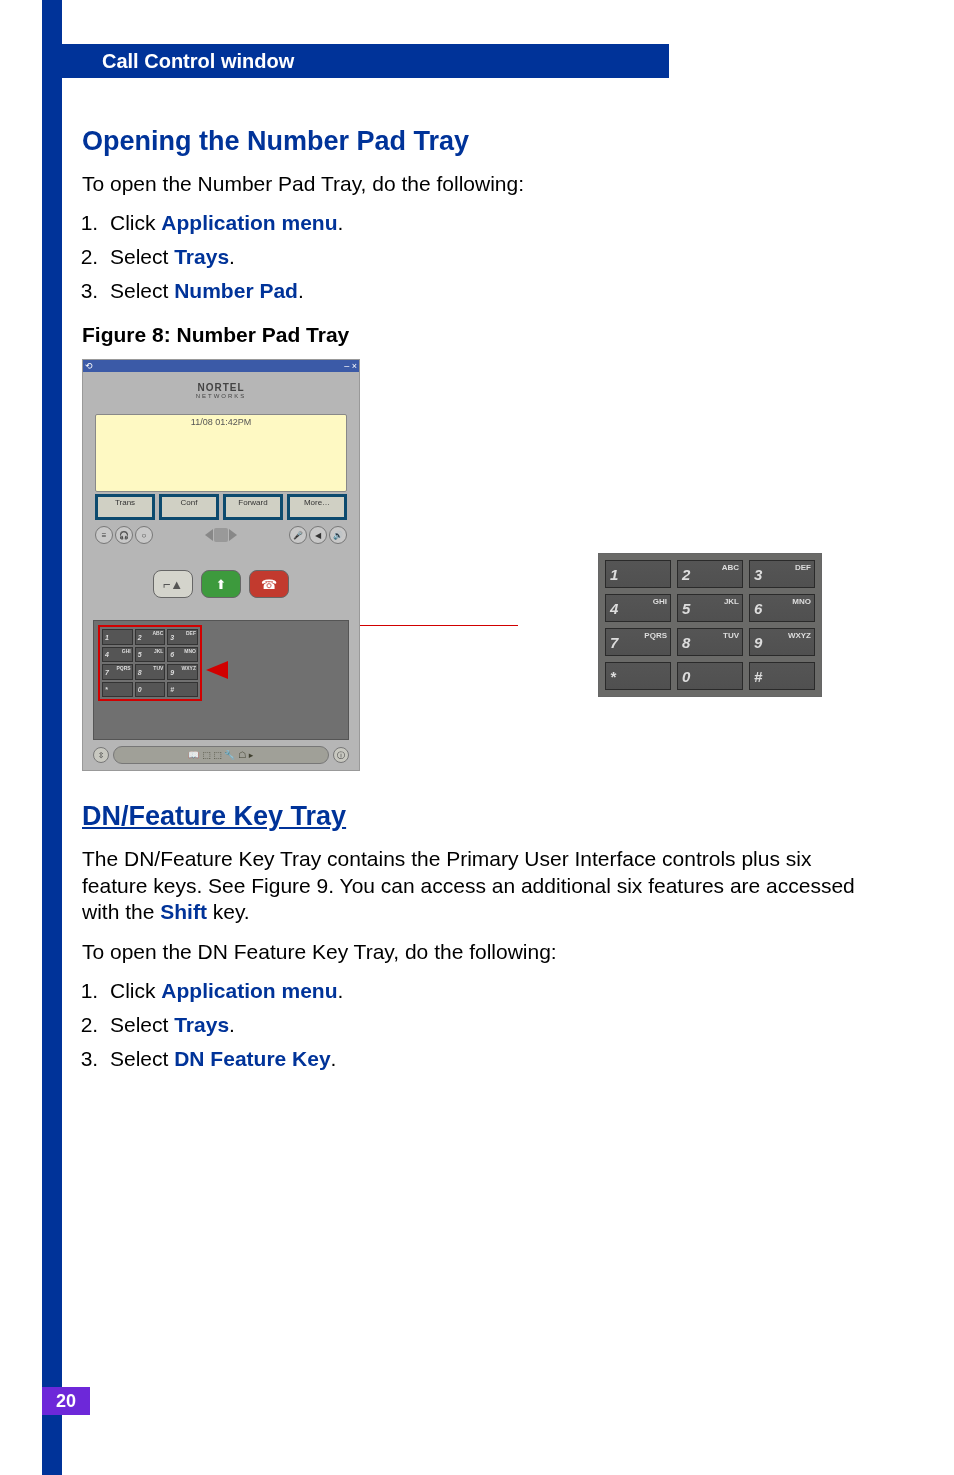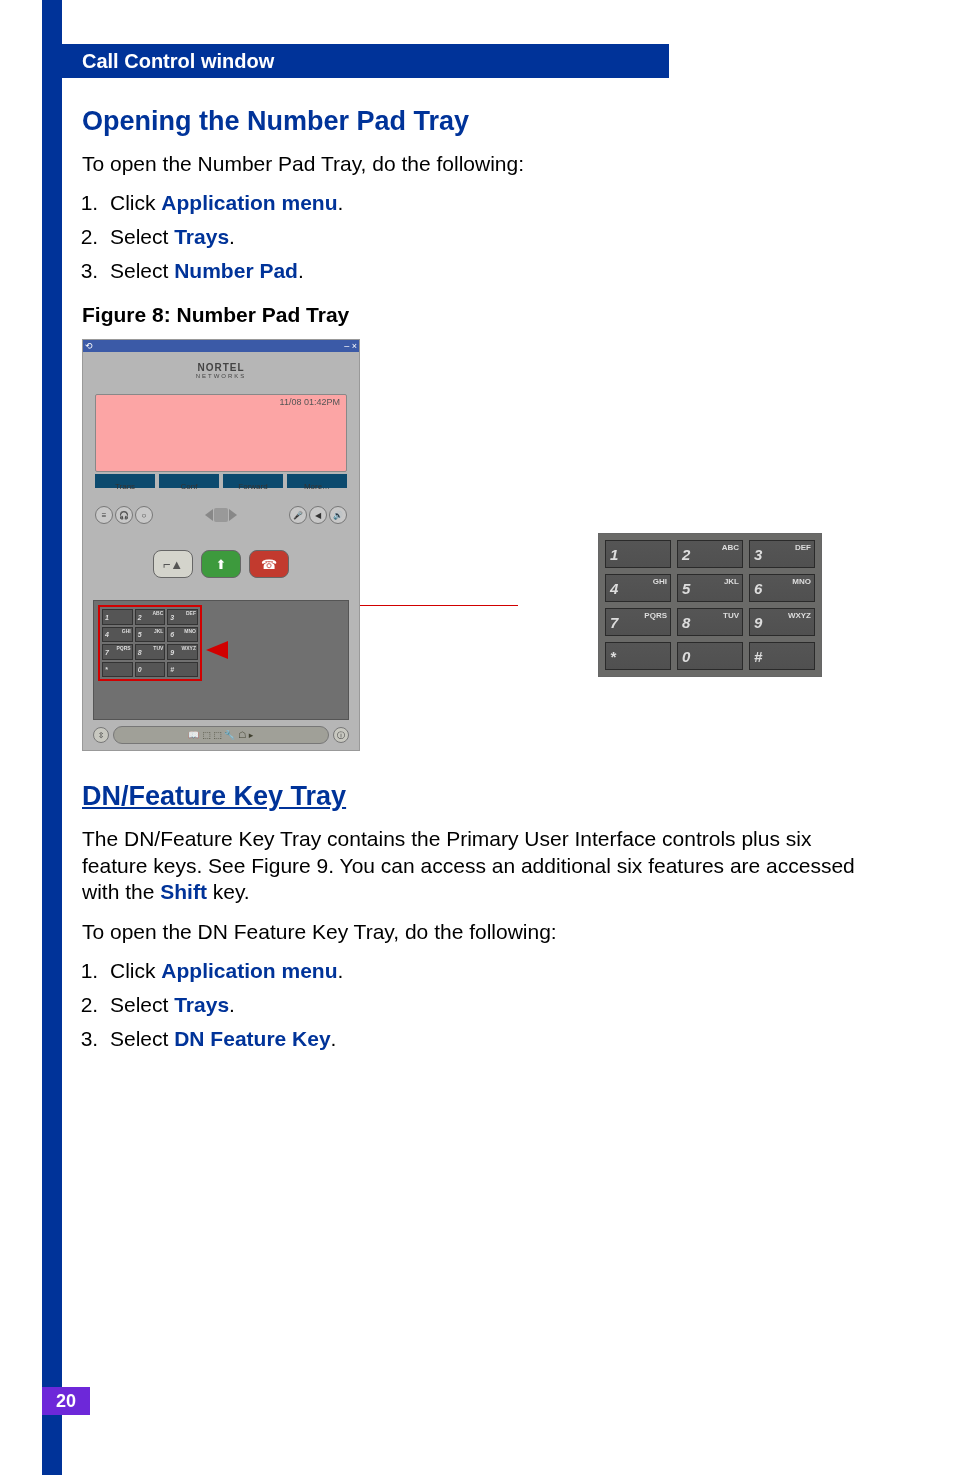--- a/index.html
+++ b/index.html
@@ -20,27 +20,27 @@
     position: absolute;
     left: 42px; top: 44px;
     width: 627px;
     height: 34px;
     background: #003399;
     color: #fff;
     font-weight: bold;
     font-size: 20px;
     display: flex;
     align-items: center;
-    padding-left: 40px;
+    padding-left: 60px;
     font-family: Arial, Helvetica, sans-serif;
   }
   .content {
     position: absolute;
     left: 82px;
-    top: 96px;
+    top: 116px;
     width: 790px;
   }
   h2.blue-title {
     color: #003399;
     font-size: 27px;
     font-weight: bold;
     margin-top: 10px;
     margin-bottom: 14px;
     font-family: Arial, Helvetica, sans-serif;
   }
@@ -91,39 +91,39 @@
     position: absolute; top: 22px; left: 0; right: 0;
     text-align: center;
     font-size: 10px; font-weight: bold; color: #444;
     letter-spacing: 1px;
   }
   .nortel-sub { font-size: 6px; letter-spacing: 2px; display: block; font-weight: normal; }
   .lcd {
     position: absolute;
     top: 54px; left: 12px; right: 12px;
     height: 78px;
-    background: #fca5a5;
+    background: #fef9c3;
     border: 1px solid #888;
     border-radius: 2px;
     font-size: 9px;
     color: #555;
-    text-align: right;
+    text-align: center;
     padding: 2px 6px;
   }
   .softkeys {
     position: absolute;
     top: 134px; left: 12px; right: 12px;
     display: flex;
     gap: 4px;
   }
   .softkey {
     flex: 1;
-    height: 14px;
+    height: 26px;
     background: #d0d0c4;
-    border: 7px solid #0c4a6e;
+    border: 3px solid #0c4a6e;
     font-size: 8px;
     text-align: center;
     line-height: 12px;
   }
   .control-row {
     position: absolute;
     top: 160px; left: 12px; right: 12px;
     height: 30px;
     display: flex;
     justify-content: space-between;

